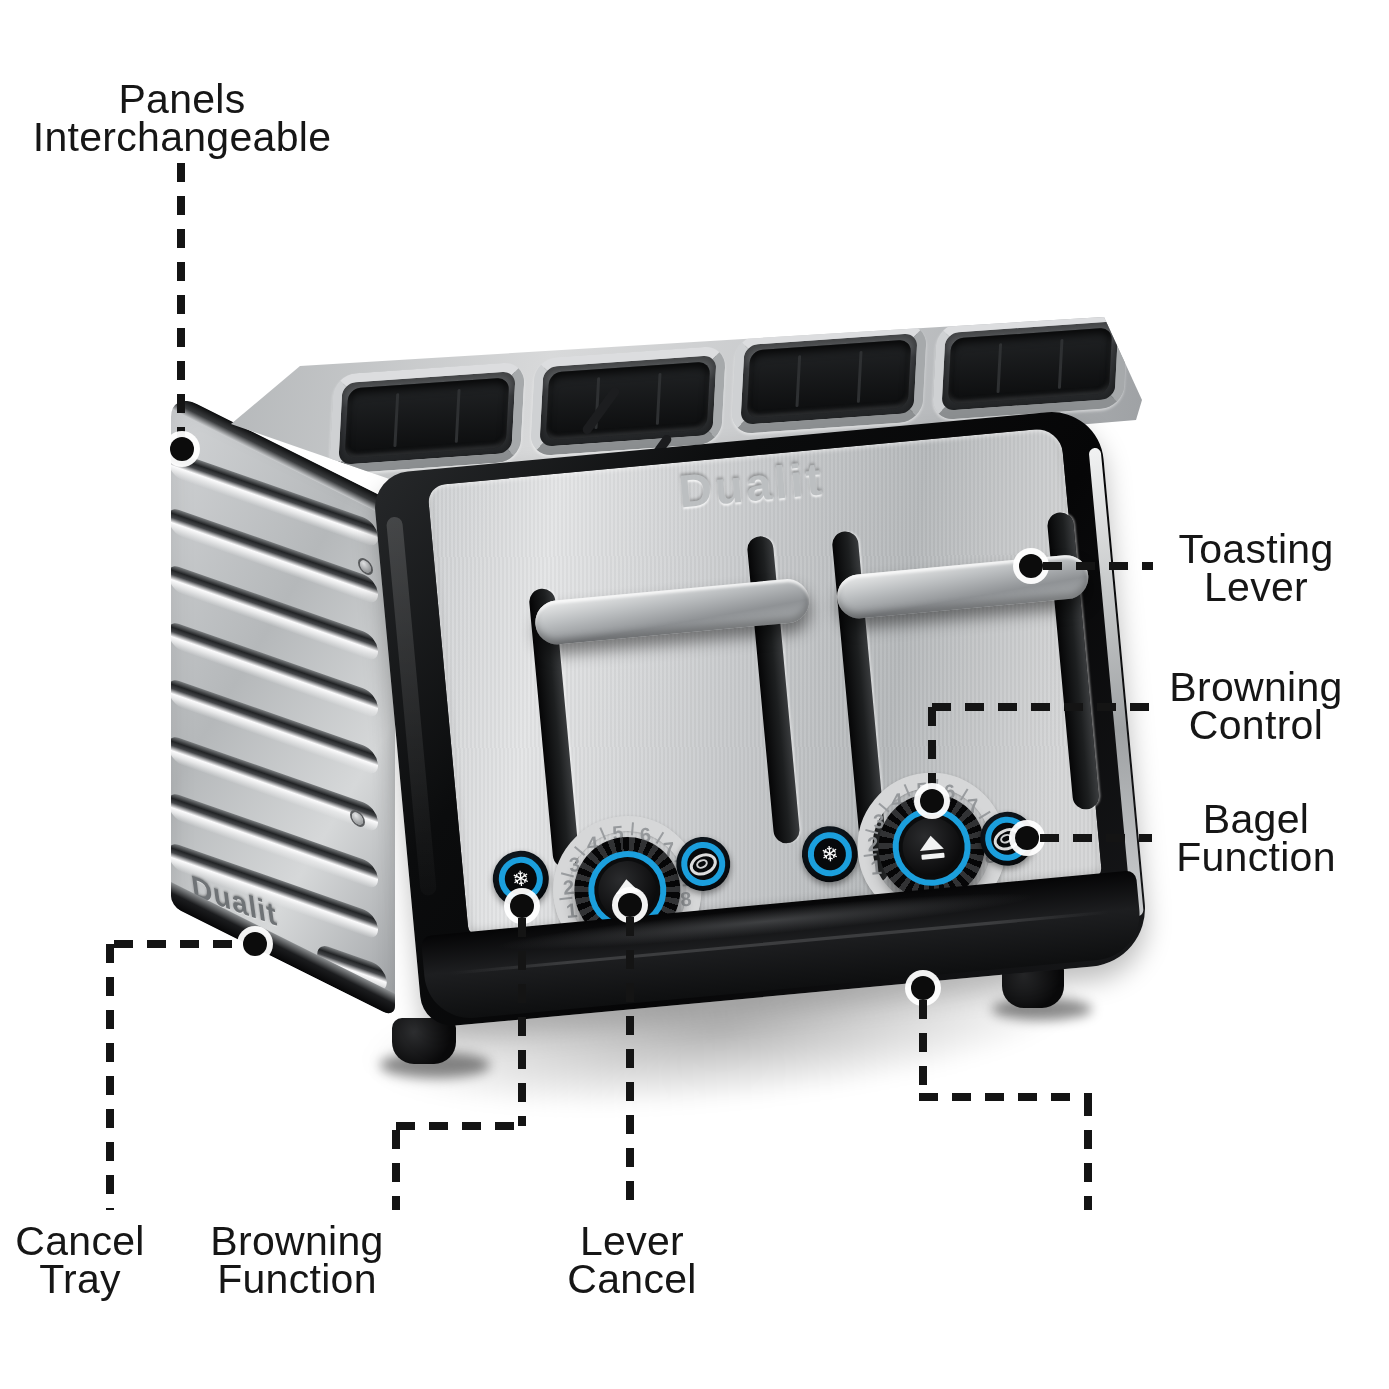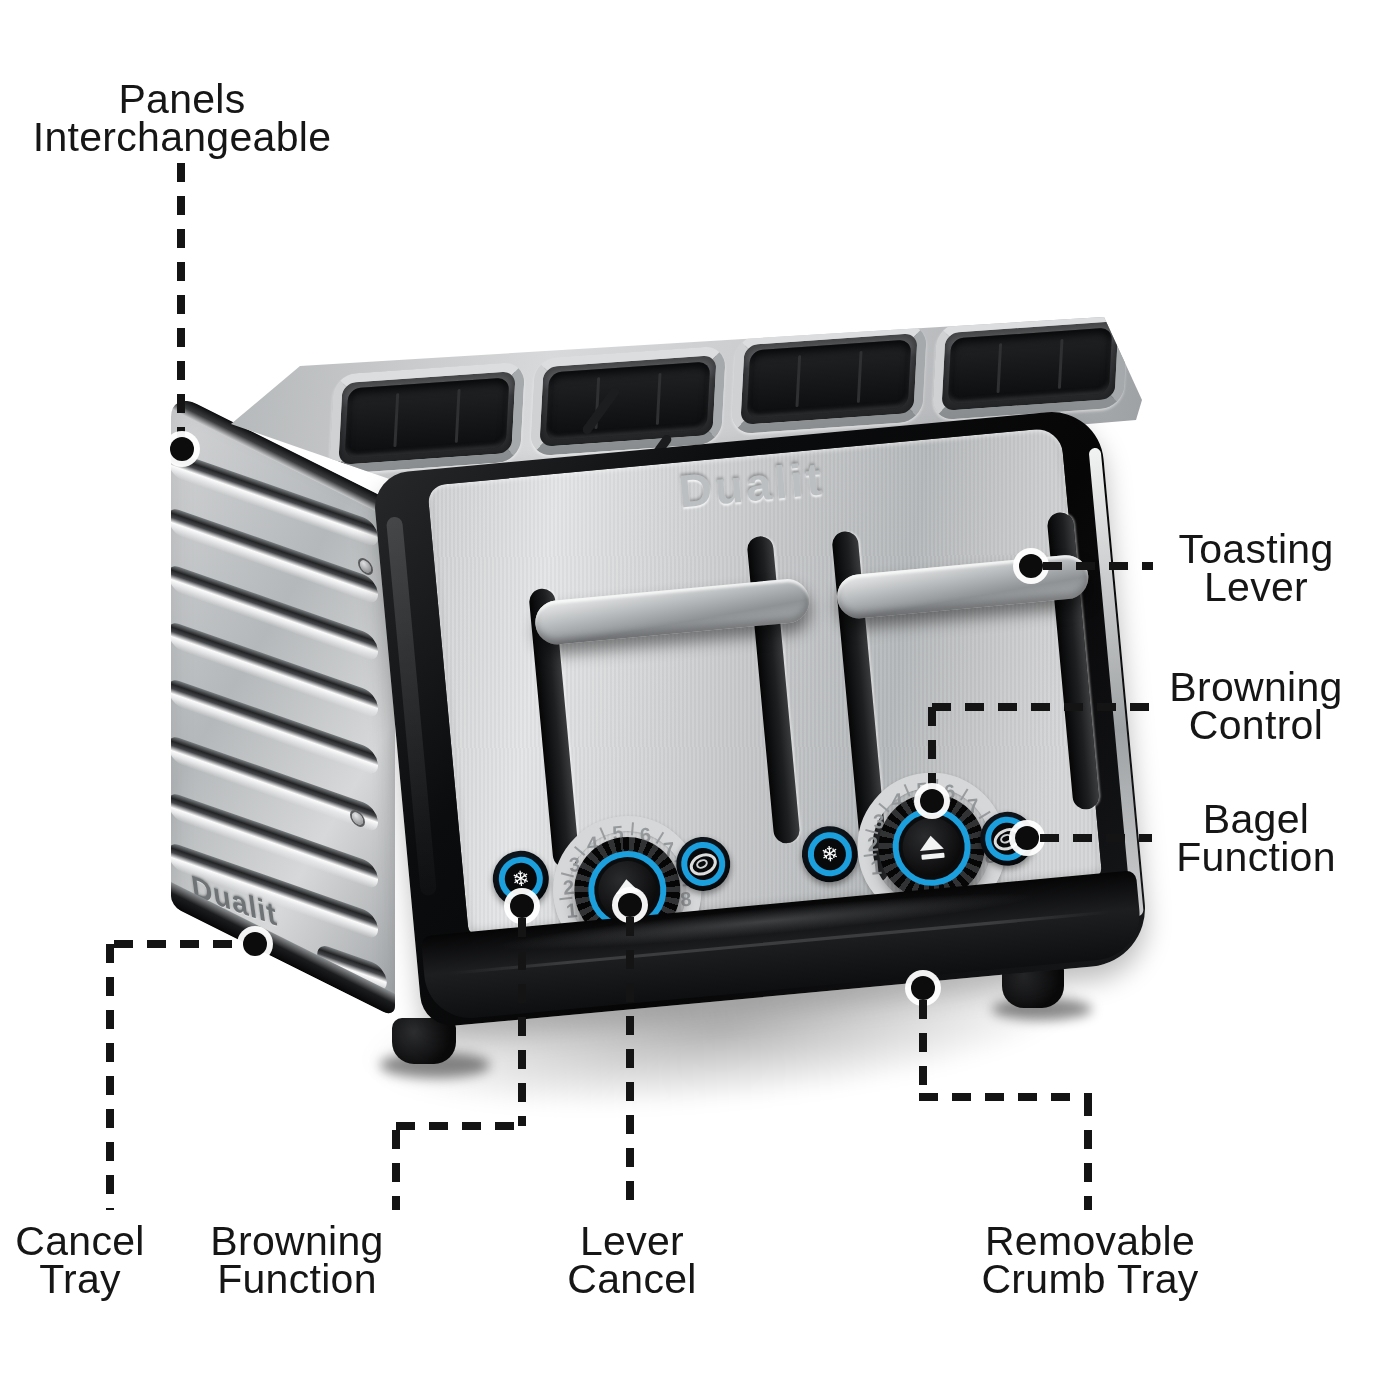--- a/index.html
+++ b/index.html
@@ -360,18 +360,14 @@
   <div class="dash-v" style="left:626px;top:917px;height:291px;"></div>
   <div class="lbl" style="left:532px;top:1222px;width:200px;">
     <div>Lever</div>
     <div>Cancel</div>
   </div>
 
   <div class="dot" style="left:911px;top:976px;"></div>
   <div class="dash-v" style="left:919px;top:1000px;height:97px;"></div>
   <div class="dash-h" style="left:919px;top:1093px;width:173px;"></div>
   <div class="dash-v" style="left:1084px;top:1097px;height:113px;"></div>
-  <div class="lbl" style="left:940px;top:1222px;width:300px;">
-    <div>Removable</div>
-    <div>Crumb Tray</div>
-  </div>
 
 </div>
 
 </body></html>

